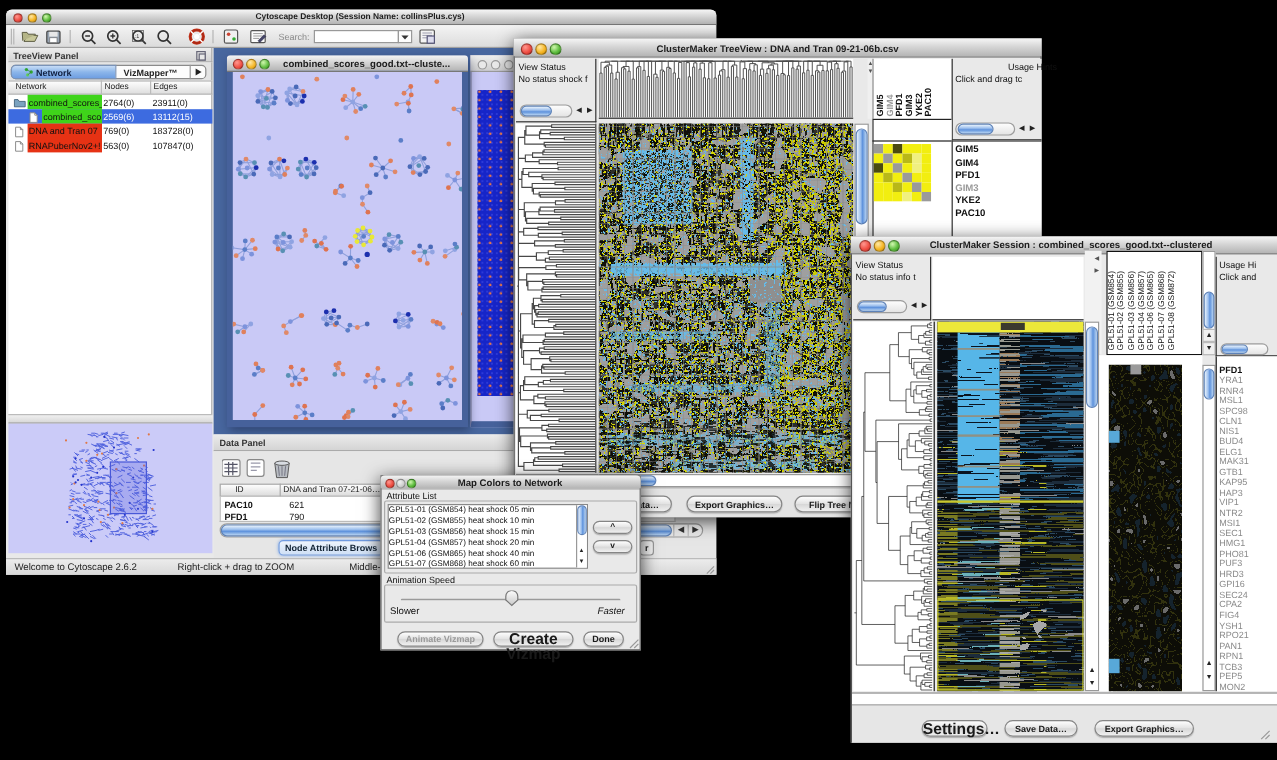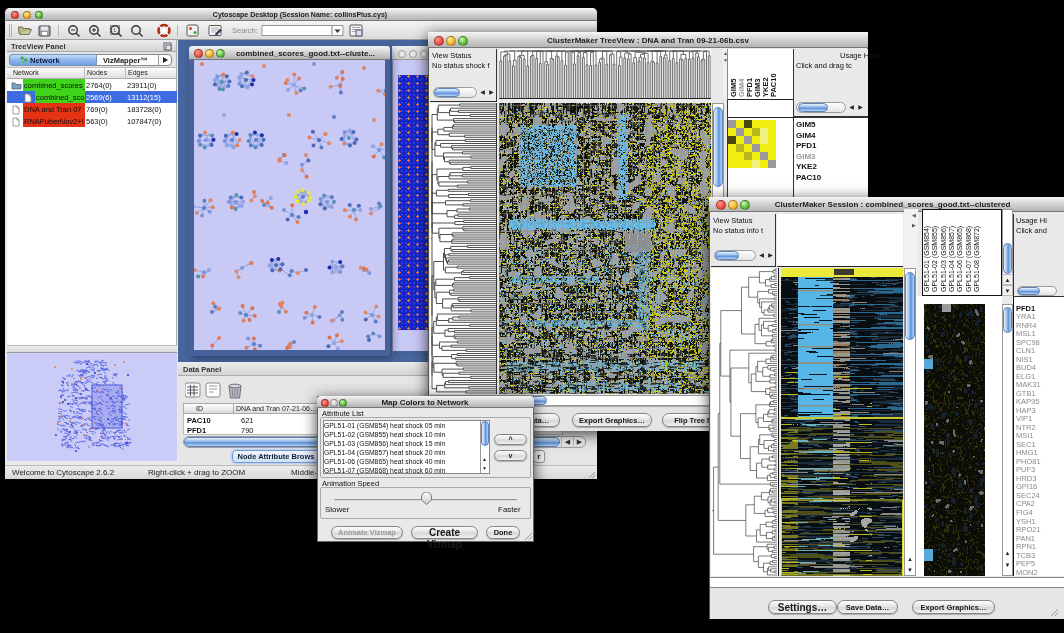--- a/index.html
+++ b/index.html
@@ -1784,21 +1784,21 @@
 <div class="t" style="left:1016px;top:507.98px;width:50px;height:8px;font-size:7.5px;font-weight:normal;color:#8a8a8a;">FIG4</div>
 <div class="t" style="left:1016px;top:516.5px;width:50px;height:8px;font-size:7.5px;font-weight:normal;color:#8a8a8a;">YSH1</div>
 <div class="t" style="left:1016px;top:525.02px;width:50px;height:8px;font-size:7.5px;font-weight:normal;color:#8a8a8a;">RPO21</div>
 <div class="t" style="left:1016px;top:533.54px;width:50px;height:8px;font-size:7.5px;font-weight:normal;color:#8a8a8a;">PAN1</div>
 <div class="t" style="left:1016px;top:542.06px;width:50px;height:8px;font-size:7.5px;font-weight:normal;color:#8a8a8a;">RPN1</div>
 <div class="t" style="left:1016px;top:550.5799999999999px;width:50px;height:8px;font-size:7.5px;font-weight:normal;color:#8a8a8a;">TCB3</div>
 <div class="t" style="left:1016px;top:559.1px;width:50px;height:8px;font-size:7.5px;font-weight:normal;color:#8a8a8a;">PEP5</div>
 <div class="t" style="left:1016px;top:567.62px;width:50px;height:8px;font-size:7.5px;font-weight:normal;color:#8a8a8a;">MON2</div>
 <div class="a" style="left:710px;top:577px;width:365px;height:11px;background:#fff;border-top:1px solid #888;border-bottom:1px solid #888;"></div>
 <div class="a" style="left:710px;top:588px;width:365px;height:31px;background:#e6e6e6;"></div>
-<div class="btn" style="left:768px;top:600px;width:69px;height:14px;font-size:10px;line-height:13px;">Settings…</div>
+<div class="btn" style="left:768px;top:600px;width:55px;height:14px;font-size:13px;line-height:13px;">Settings…</div>
 <div class="btn" style="left:837px;top:600px;width:61px;height:14px;font-size:7.5px;line-height:13px;">Save Data…</div>
 <div class="btn" style="left:912px;top:600px;width:83px;height:14px;font-size:7.5px;line-height:13px;">Export Graphics…</div>
 <svg class="a" style="left:1050px;top:608px" width="9" height="9">
     <path d="M8 1L1 8M8 4.5L4.5 8" stroke="#999" stroke-width="1"></path>
   </svg>
 <div class="a win" style="left:317px;top:396px;width:217px;height:146px;border:1px solid #666;"></div>
 <div class="a tb" style="left:317px;top:396px;width:217px;height:12px;border-radius:4px 4px 0 0;"></div>
 <div class="lt" style="left:321px;top:399px;width:6px;height:6px;background:radial-gradient(circle at 35% 30%,#ff9890,#ee4b40 60%,#b33126);border:.5px solid rgba(0,0,0,.3)"></div>
 <div class="lt" style="left:330px;top:399px;width:6px;height:6px;background:radial-gradient(circle at 35% 30%,#f2f2f2,#d0d0d0 60%,#aaa);border:.5px solid rgba(0,0,0,.3)"></div>
 <div class="lt" style="left:339px;top:399px;width:6px;height:6px;background:radial-gradient(circle at 35% 30%,#d2f8b0,#59ba3a 60%,#3d8f22);border:.5px solid rgba(0,0,0,.3)"></div>
@@ -1824,18 +1824,18 @@
 <svg class="a" style="left:420px;top:492px" width="13" height="14">
     <path d="M1.5 5a5 5 0 0 1 10 0v3l-5 4.5-5-4.5z" fill="url(#slg)" stroke="#777" stroke-width="1"></path>
     <defs>
       <linearGradient id="slg" x1="0" y1="0" x2="0" y2="1">
         <stop offset="0" stop-color="#fdfdfd"></stop>
         <stop offset="1" stop-color="#c8c8c8"></stop>
       </linearGradient>
     </defs>
   </svg>
 <div class="t" style="left:325px;top:505px;width:45px;height:9px;font-size:8px;color:#111;">Slower</div>
-<div class="t" style="left:498px;top:505px;width:35px;height:9px;font-size:8px;color:#111;">Faster</div>
+<div class="t" style="left:498px;top:505px;width:35px;height:9px;font-size:8px;color:#111;font-style:italic;">Faster</div>
 <div class="btn" style="left:331px;top:526px;width:72px;height:13px;font-size:7.5px;line-height:12px;color:#9a9a9a;">Animate Vizmap</div>
-<div class="btn" style="left:411px;top:526px;width:67px;height:13px;font-size:10px;line-height:12px;">Create Vizmap</div>
+<div class="btn" style="left:411px;top:526px;width:67px;height:13px;font-size:13px;line-height:12px;">Create Vizmap</div>
 <div class="btn" style="left:486px;top:526px;width:34px;height:13px;font-size:7.5px;line-height:12px;">Done</div>
 <svg class="a" style="left:524px;top:532px" width="9" height="9">
     <path d="M8 1L1 8M8 4.5L4.5 8" stroke="#999" stroke-width="1"></path>
   </svg>
 </body></html>

